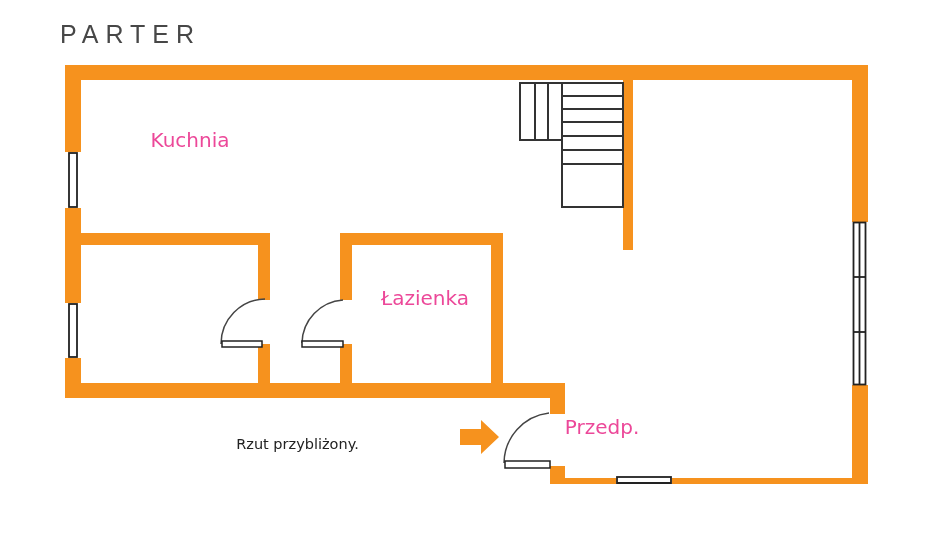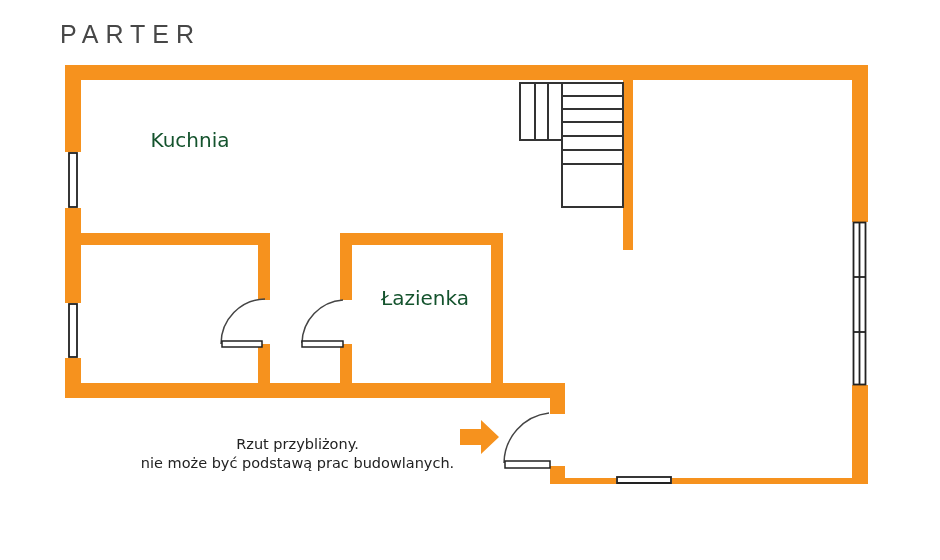--- a/index.html
+++ b/index.html
@@ -8,21 +8,21 @@
     width:940px;height:484px;
     background:#ffffff;
     overflow:hidden;
     font-family:"DejaVu Sans", sans-serif;
   }
   #plan-svg{position:absolute;left:0;top:0;}
   .label{
     position:absolute;
     text-align:center;
     font-size:20px;
-    color:#14532d;
+    color:#ec4899;
     white-space:nowrap;
   }
   .title{
     position:absolute;
     left:60px;top:20px;
     font-family:"Liberation Sans", sans-serif;
     font-size:25px;
     font-weight:400;
     letter-spacing:7px;
     color:#474747;
@@ -116,19 +116,19 @@
   </svg>
 
   <div class="title">PARTER</div>
 
   <div class="label" style="left:120px;top:128px;width:140px">Kuchnia</div>
 
 
   <div class="label" style="left:355px;top:286px;width:140px">Łazienka</div>
 
 
+  <div class="label" style="left:532px;top:415px;width:140px">Przedp.</div>
 
   <div class="disclaimer">
     <div>Rzut przybliżony.</div>
-    <div>nie może być podstawą prac budowlanych.</div>
   </div>
 
 </div>
 
 </body></html>

